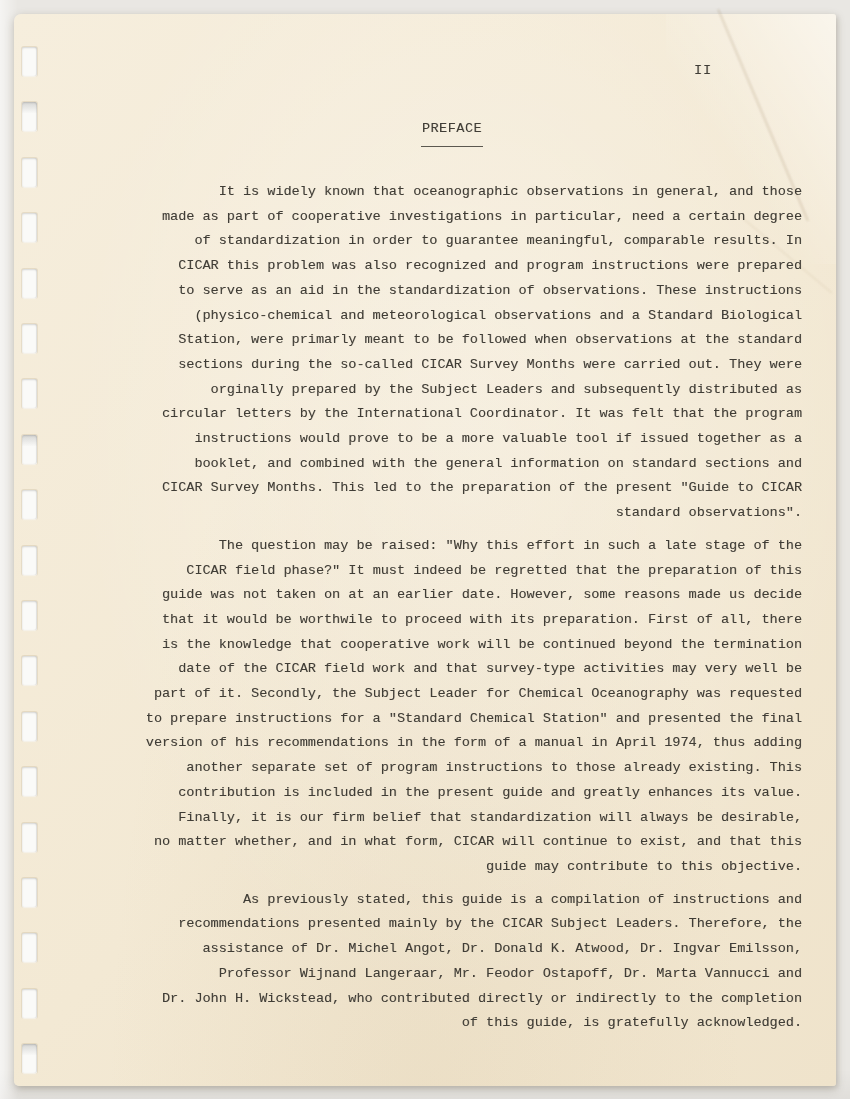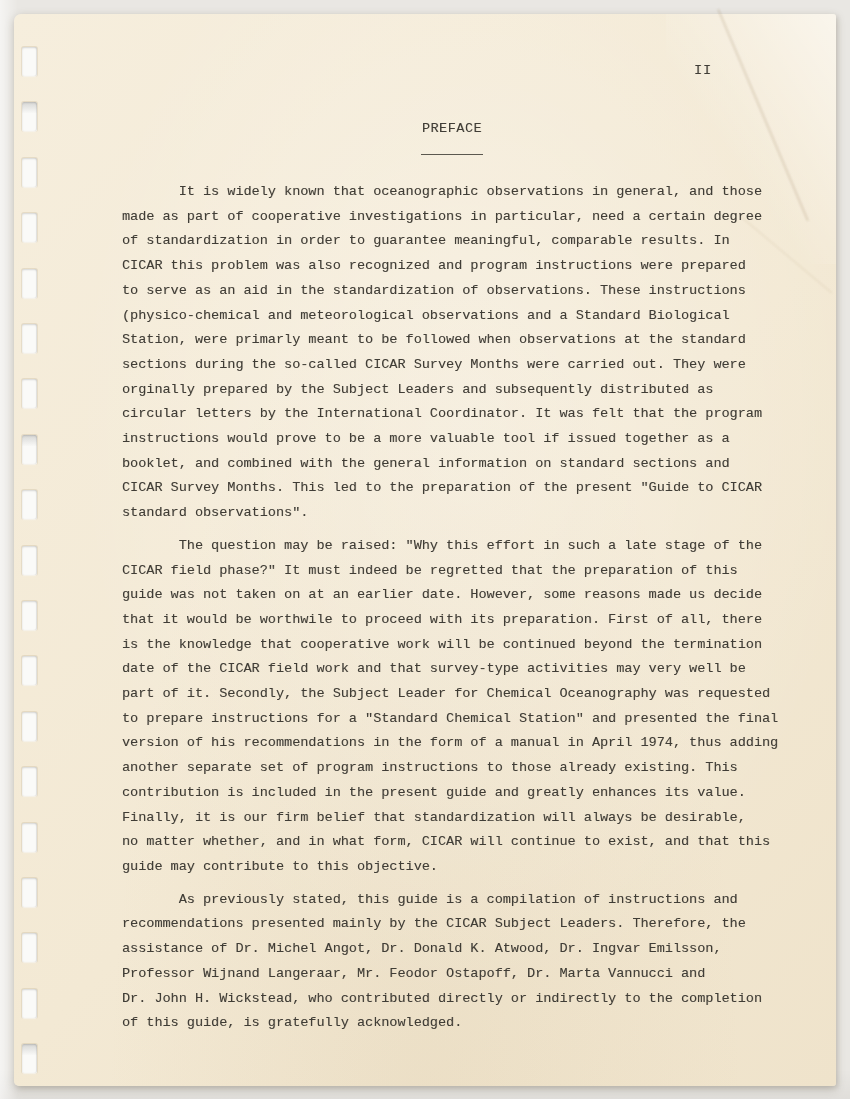--- a/index.html
+++ b/index.html
@@ -83,40 +83,41 @@
       0 0 0 1px rgba(175,155,118,0.22);
   }
   .hole:nth-child(2), .hole:nth-child(8), .hole:nth-child(19) {
     background:
       linear-gradient(180deg, rgba(150,150,148,0.35), rgba(0,0,0,0) 40%),
       var(--hole, #fafaf8);
   }
   .ink {
     color: var(--ink, #403d36);
     text-shadow: 0.4px 0.4px 0 rgba(64, 61, 54, 0.3);
+    text-align: right;
   }
   .page-number {
     position: absolute;
     top: 49px;
     left: 680px;
     font-size: 13.5px;
     letter-spacing: 1px;
   }
   .title-row {
     position: absolute;
     top: 105px;
     left: 108px;
     width: 660px;
     text-align: center;
   }
   .title-row .title {
     display: inline-block;
     font-size: 13.5px;
     letter-spacing: 0.5px;
-    padding: 0 1px 18px 1px;
+    padding: 0 1px 10px 1px;
     border-bottom: 1.6px solid rgba(64, 61, 54, 0.85);
   }
   .content {
     position: absolute;
     top: 166px;
     left: 108px;
     width: 680px;
   }
   .para {
     margin: 0 0 8px 0;

